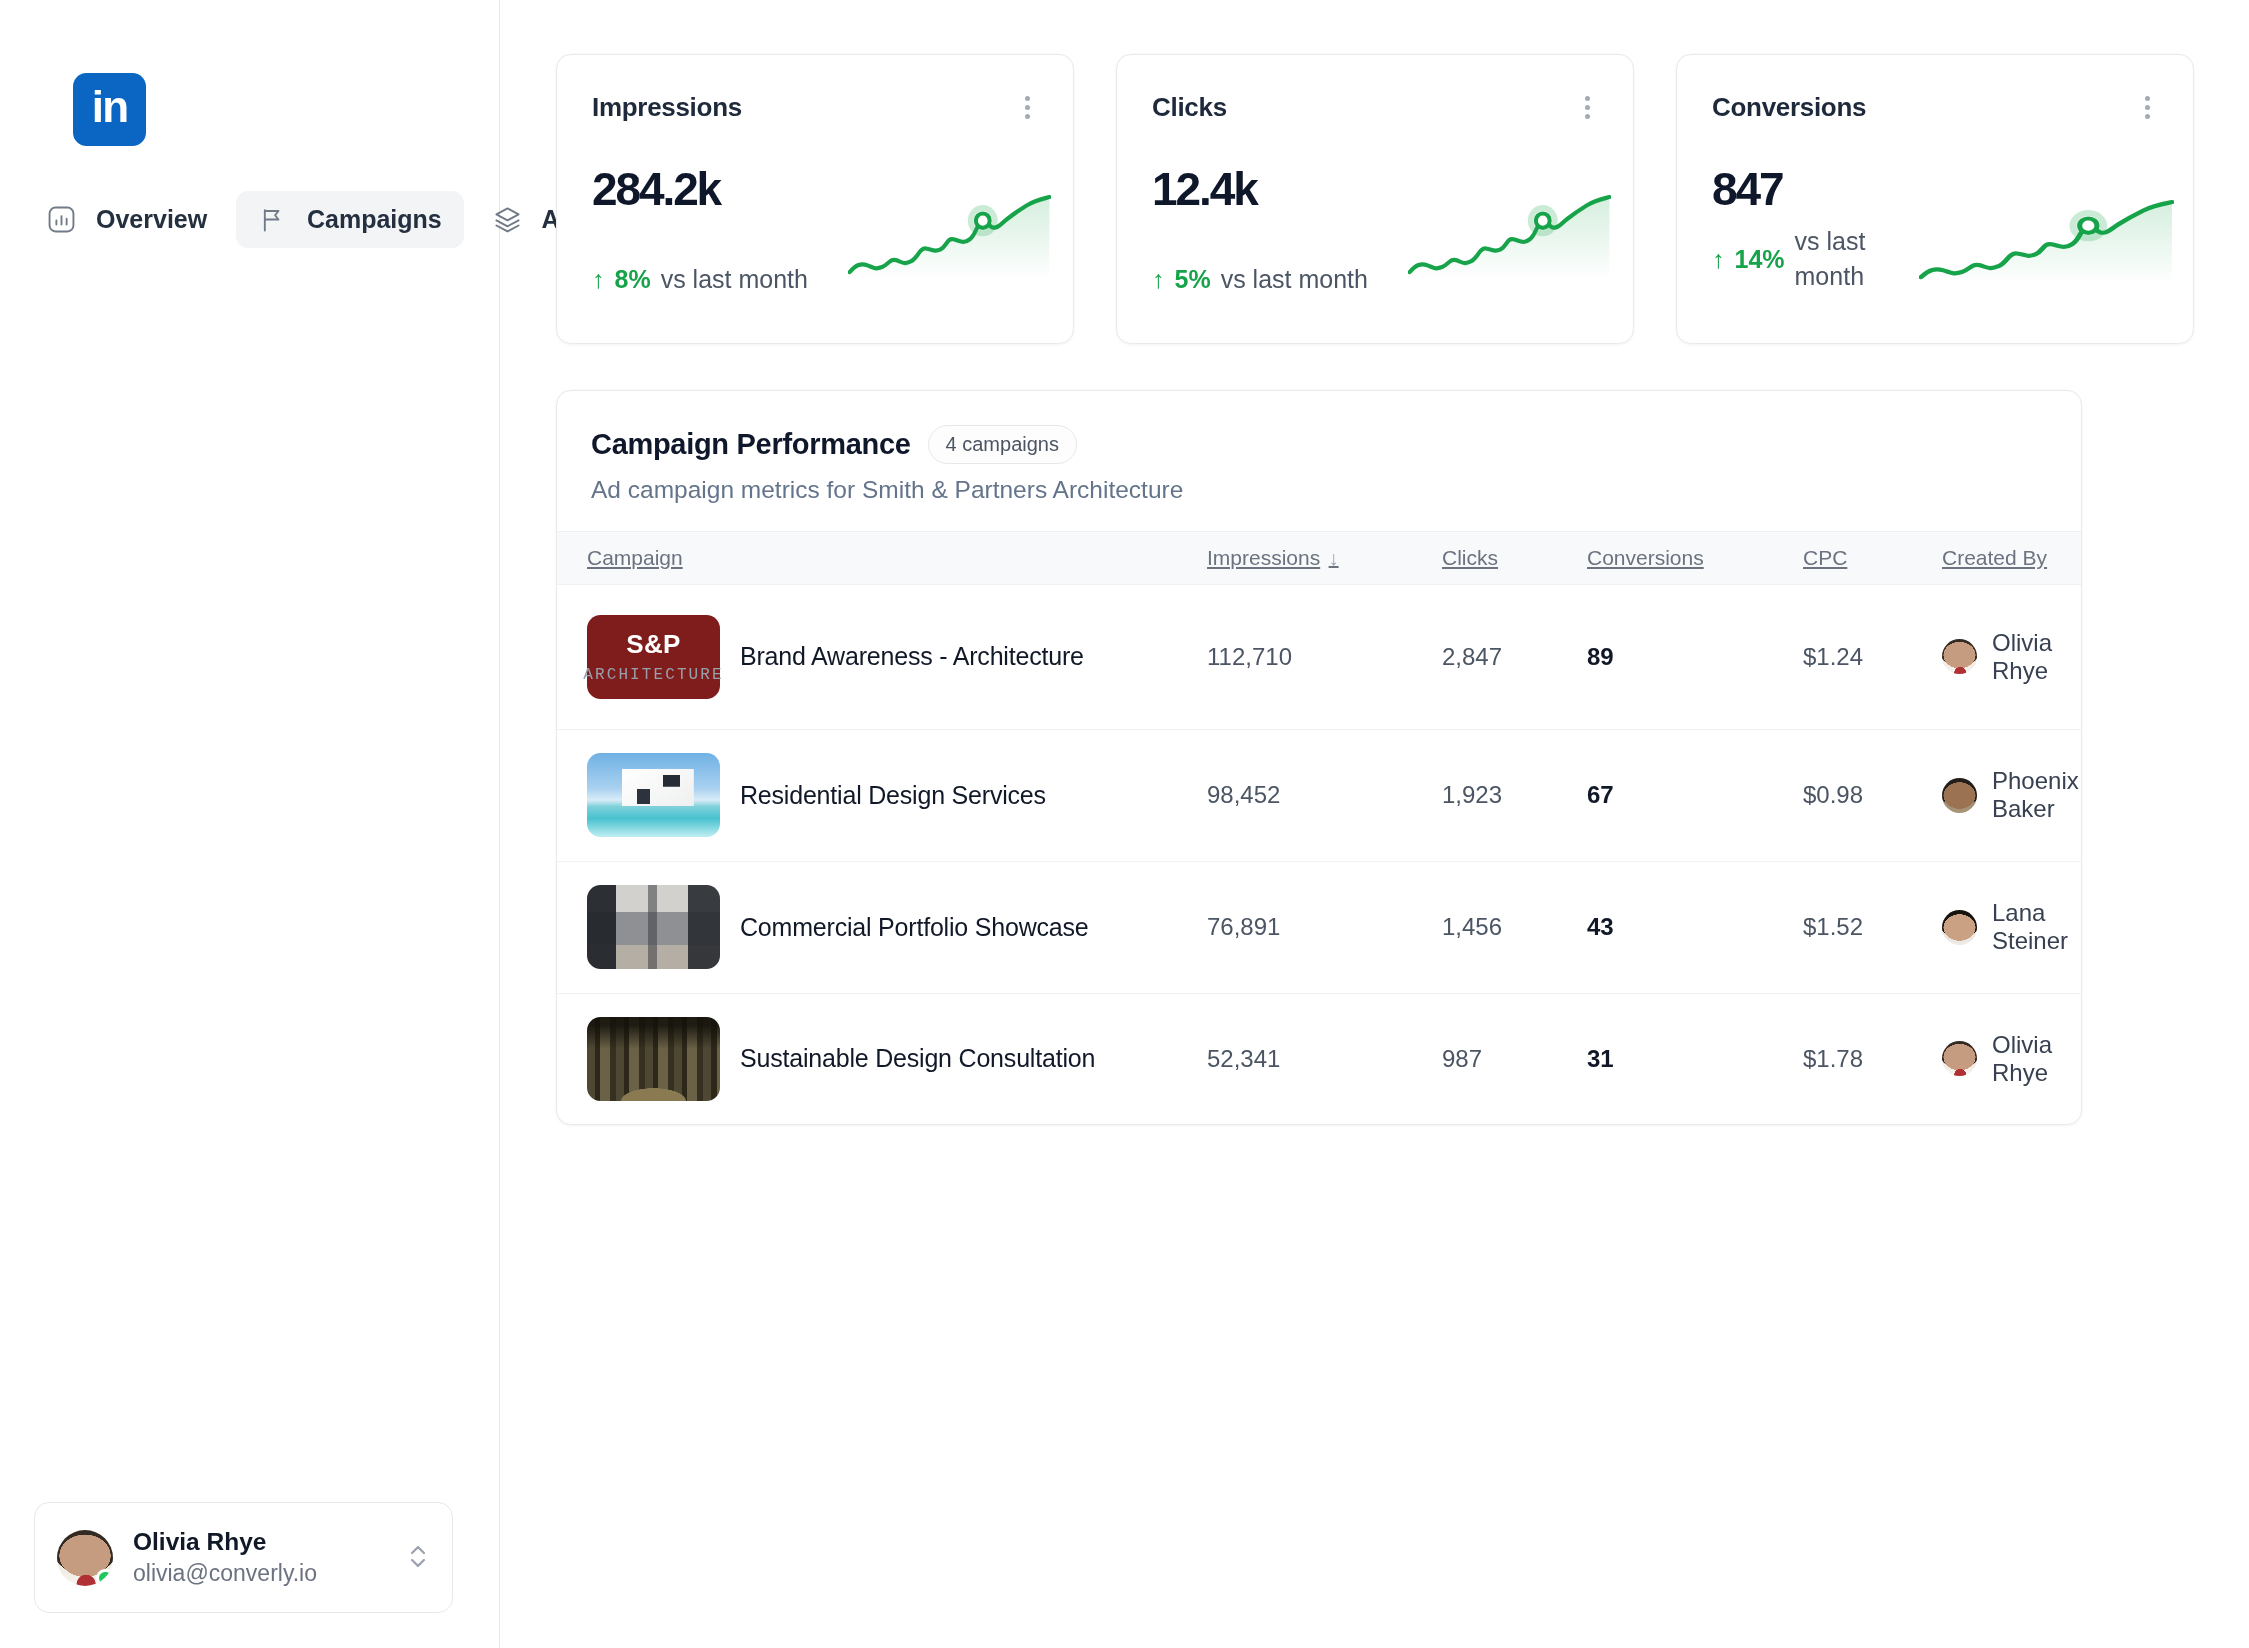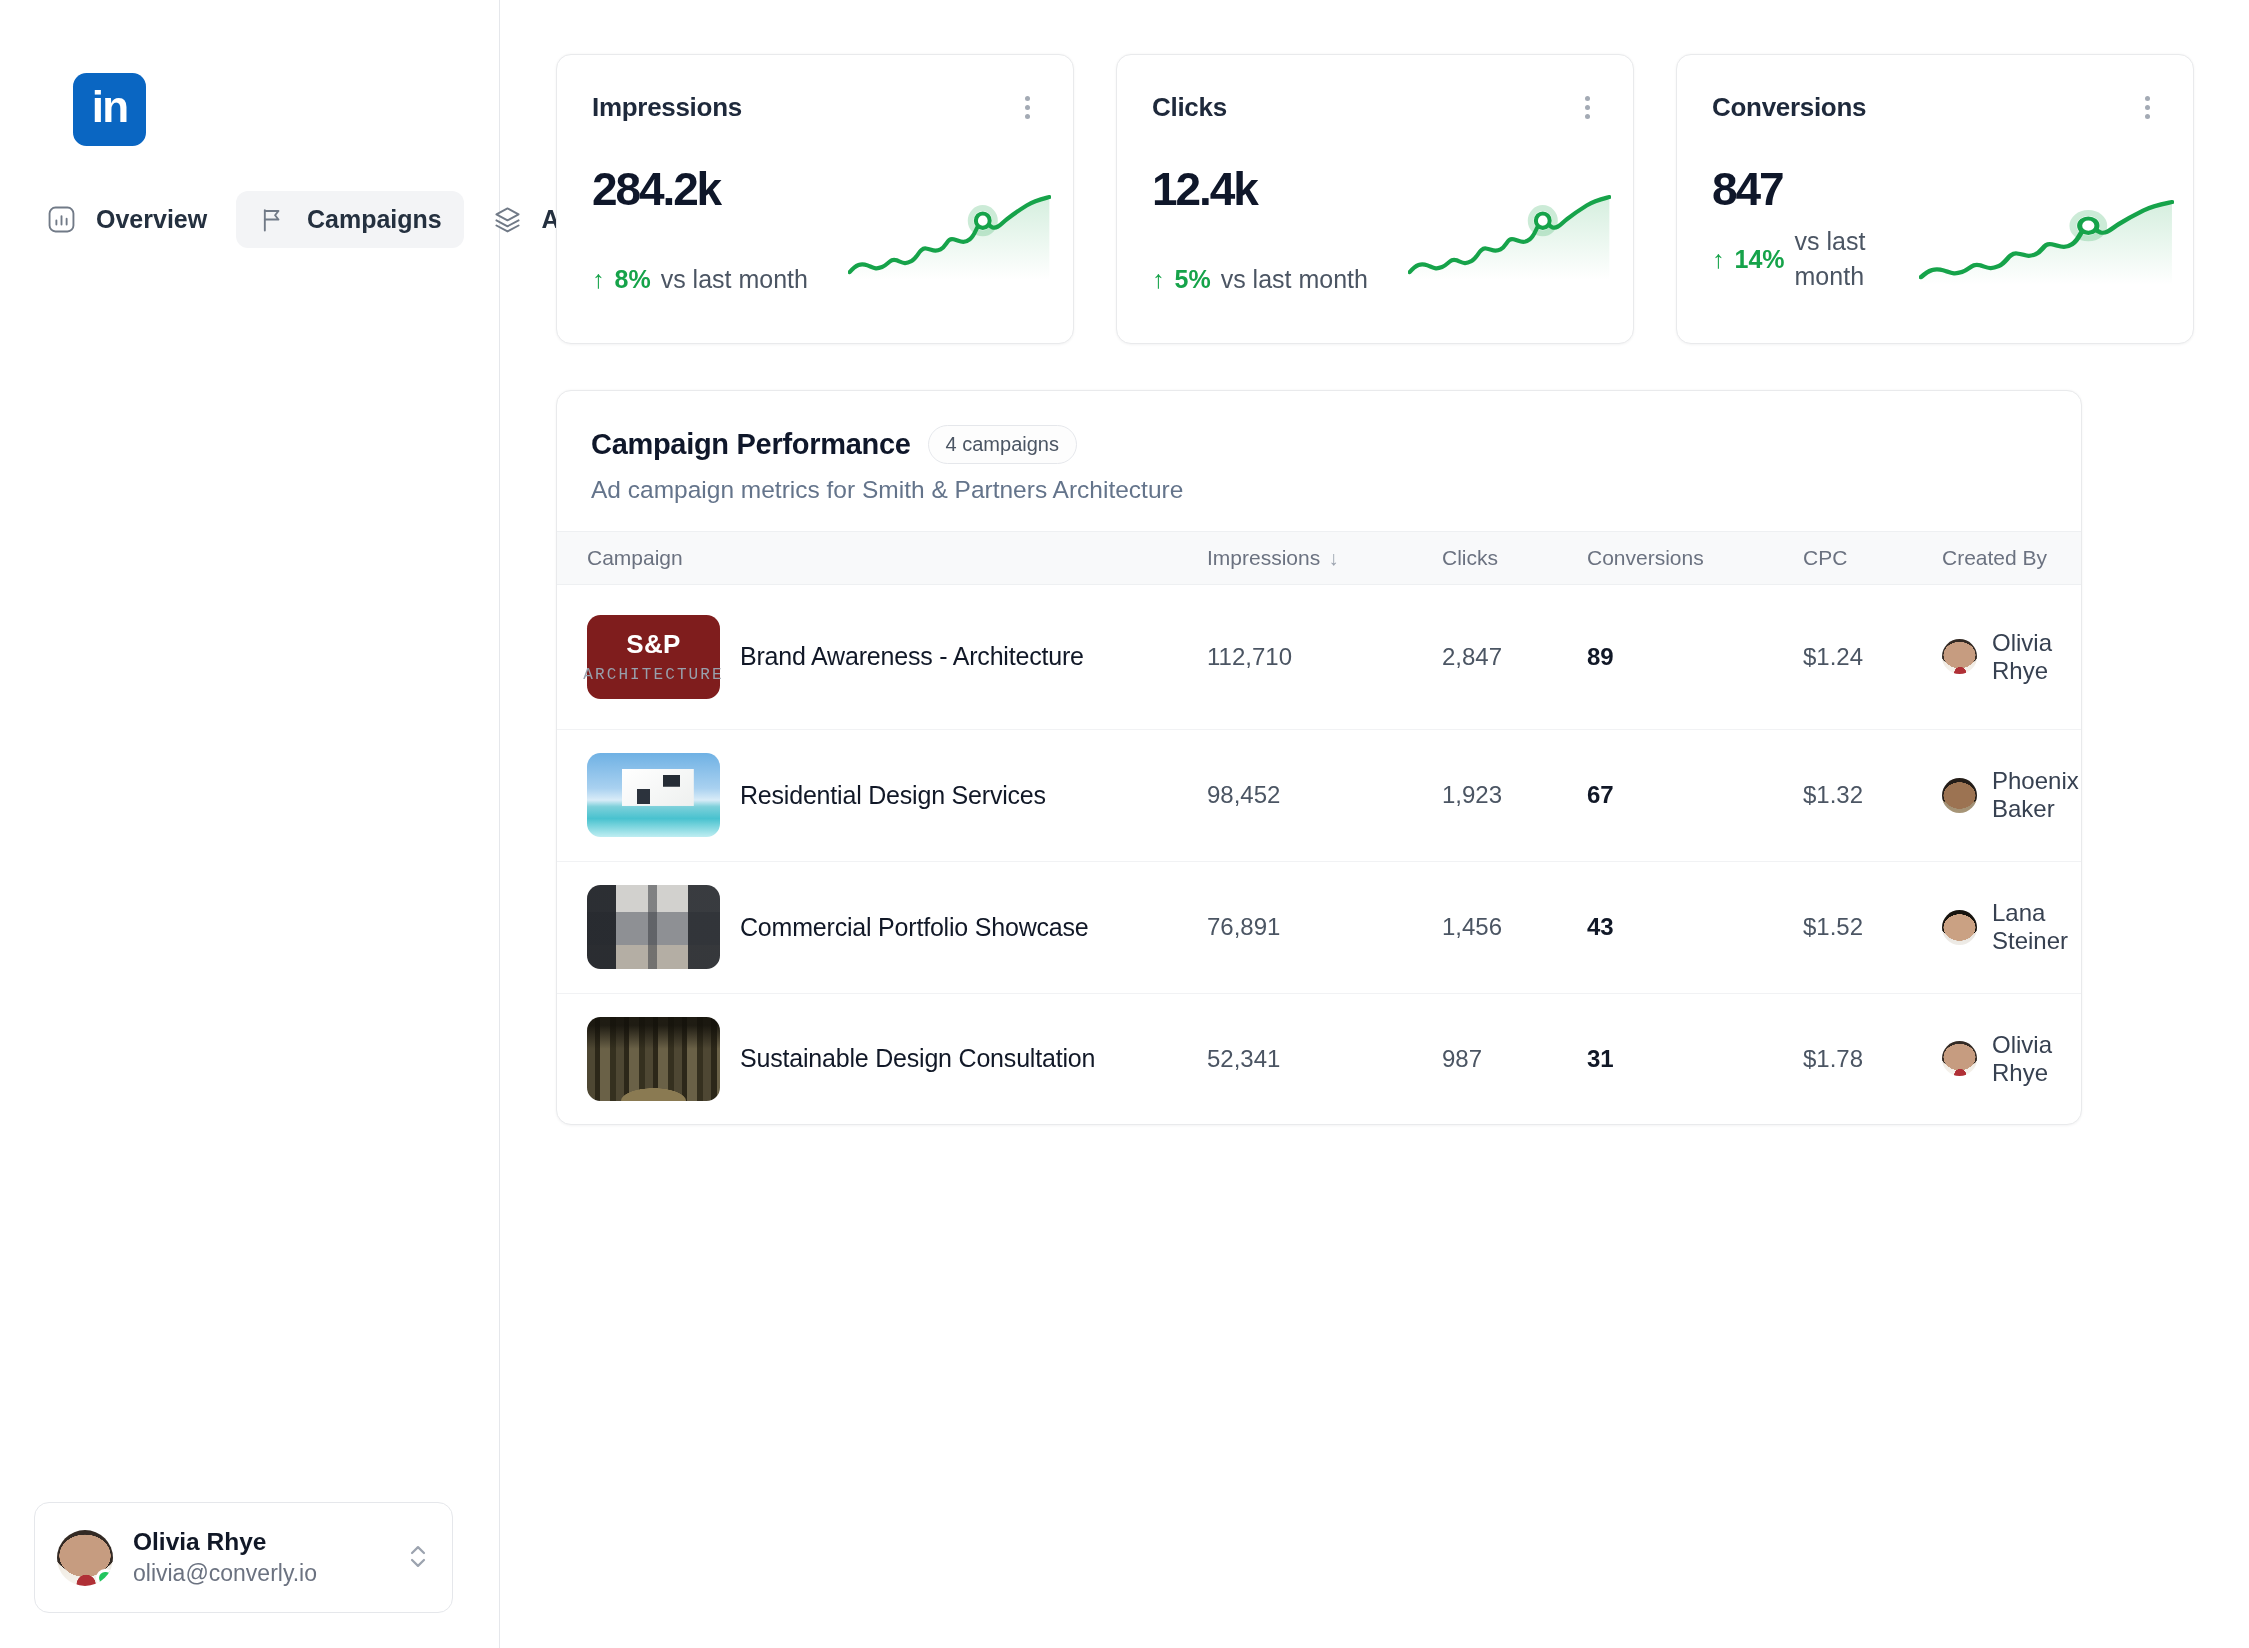--- a/index.html
+++ b/index.html
@@ -95,21 +95,21 @@
     font-size:20px; color:#4b5563; background:#fdfdfd; border:0.8px solid #e5e7eb;
     border-radius:844px; padding:6.8px 17px; font-weight:500;
   }
   .tc-sub { margin-top:12px; font-size:24.5px; color:#64748b; }
 
   .grid { display:grid; grid-template-columns:620px 235px 145px 216px 139px 1fr; align-items:center; padding:0 30px; }
   .cols-header {
     height:54px; background:#f8f9fa; border-top:0.8px solid #eef0f2; border-bottom:0.8px solid #eef0f2;
     color:#6b7280; font-size:21px; font-weight:500;
   }
-  .th { display:flex; align-items:flex-end; gap:8.4px; cursor:pointer; }
+  .th { display:flex; align-items:flex-end; gap:8.4px; cursor:pointer;text-decoration:underline; }
   .sort-arrow { color:#9ca3af; font-size:20px; }
 
   .row { height:132px; border-bottom:0.8px solid #f1f2f4; cursor:pointer; }
   .row.first { height:145px; }
   .row.last { border-bottom:none; height:130px; }
   .camp-cell { display:flex; align-items:center; gap:20px; }
   .thumb { width:133px; height:84px; border-radius:13.5px; flex-shrink:0; }
   .thumb-logo { background:#7f1d1d; display:flex; flex-direction:column; align-items:center; justify-content:center; gap:6px; }
   .thumb-logo .t1 { color:#fff; font-size:26px; font-weight:700; letter-spacing:0.4px; }
   .thumb-logo .t2 { color:#98a0ac; font-size:16px; letter-spacing:2.1px; font-family:"Liberation Mono","DejaVu Sans Mono",monospace; }
@@ -327,21 +327,21 @@
       </div>
 
       <div class="grid row">
         <span class="camp-cell">
           <span class="thumb thumb-house"></span>
           <span class="camp-name">Residential Design Services</span>
         </span>
         <span class="num">98,452</span>
         <span class="num">1,923</span>
         <span class="conv">67</span>
-        <span class="num">$1.32</span>
+        <span class="num">$0.98</span>
         <span class="creator">
           <span class="c-avatar avatar avatar-phoenix"></span>
           <span class="c-name">Phoenix Baker</span>
         </span>
       </div>
 
       <div class="grid row">
         <span class="camp-cell">
           <span class="thumb thumb-interior"></span>
           <span class="camp-name">Commercial Portfolio Showcase</span>

